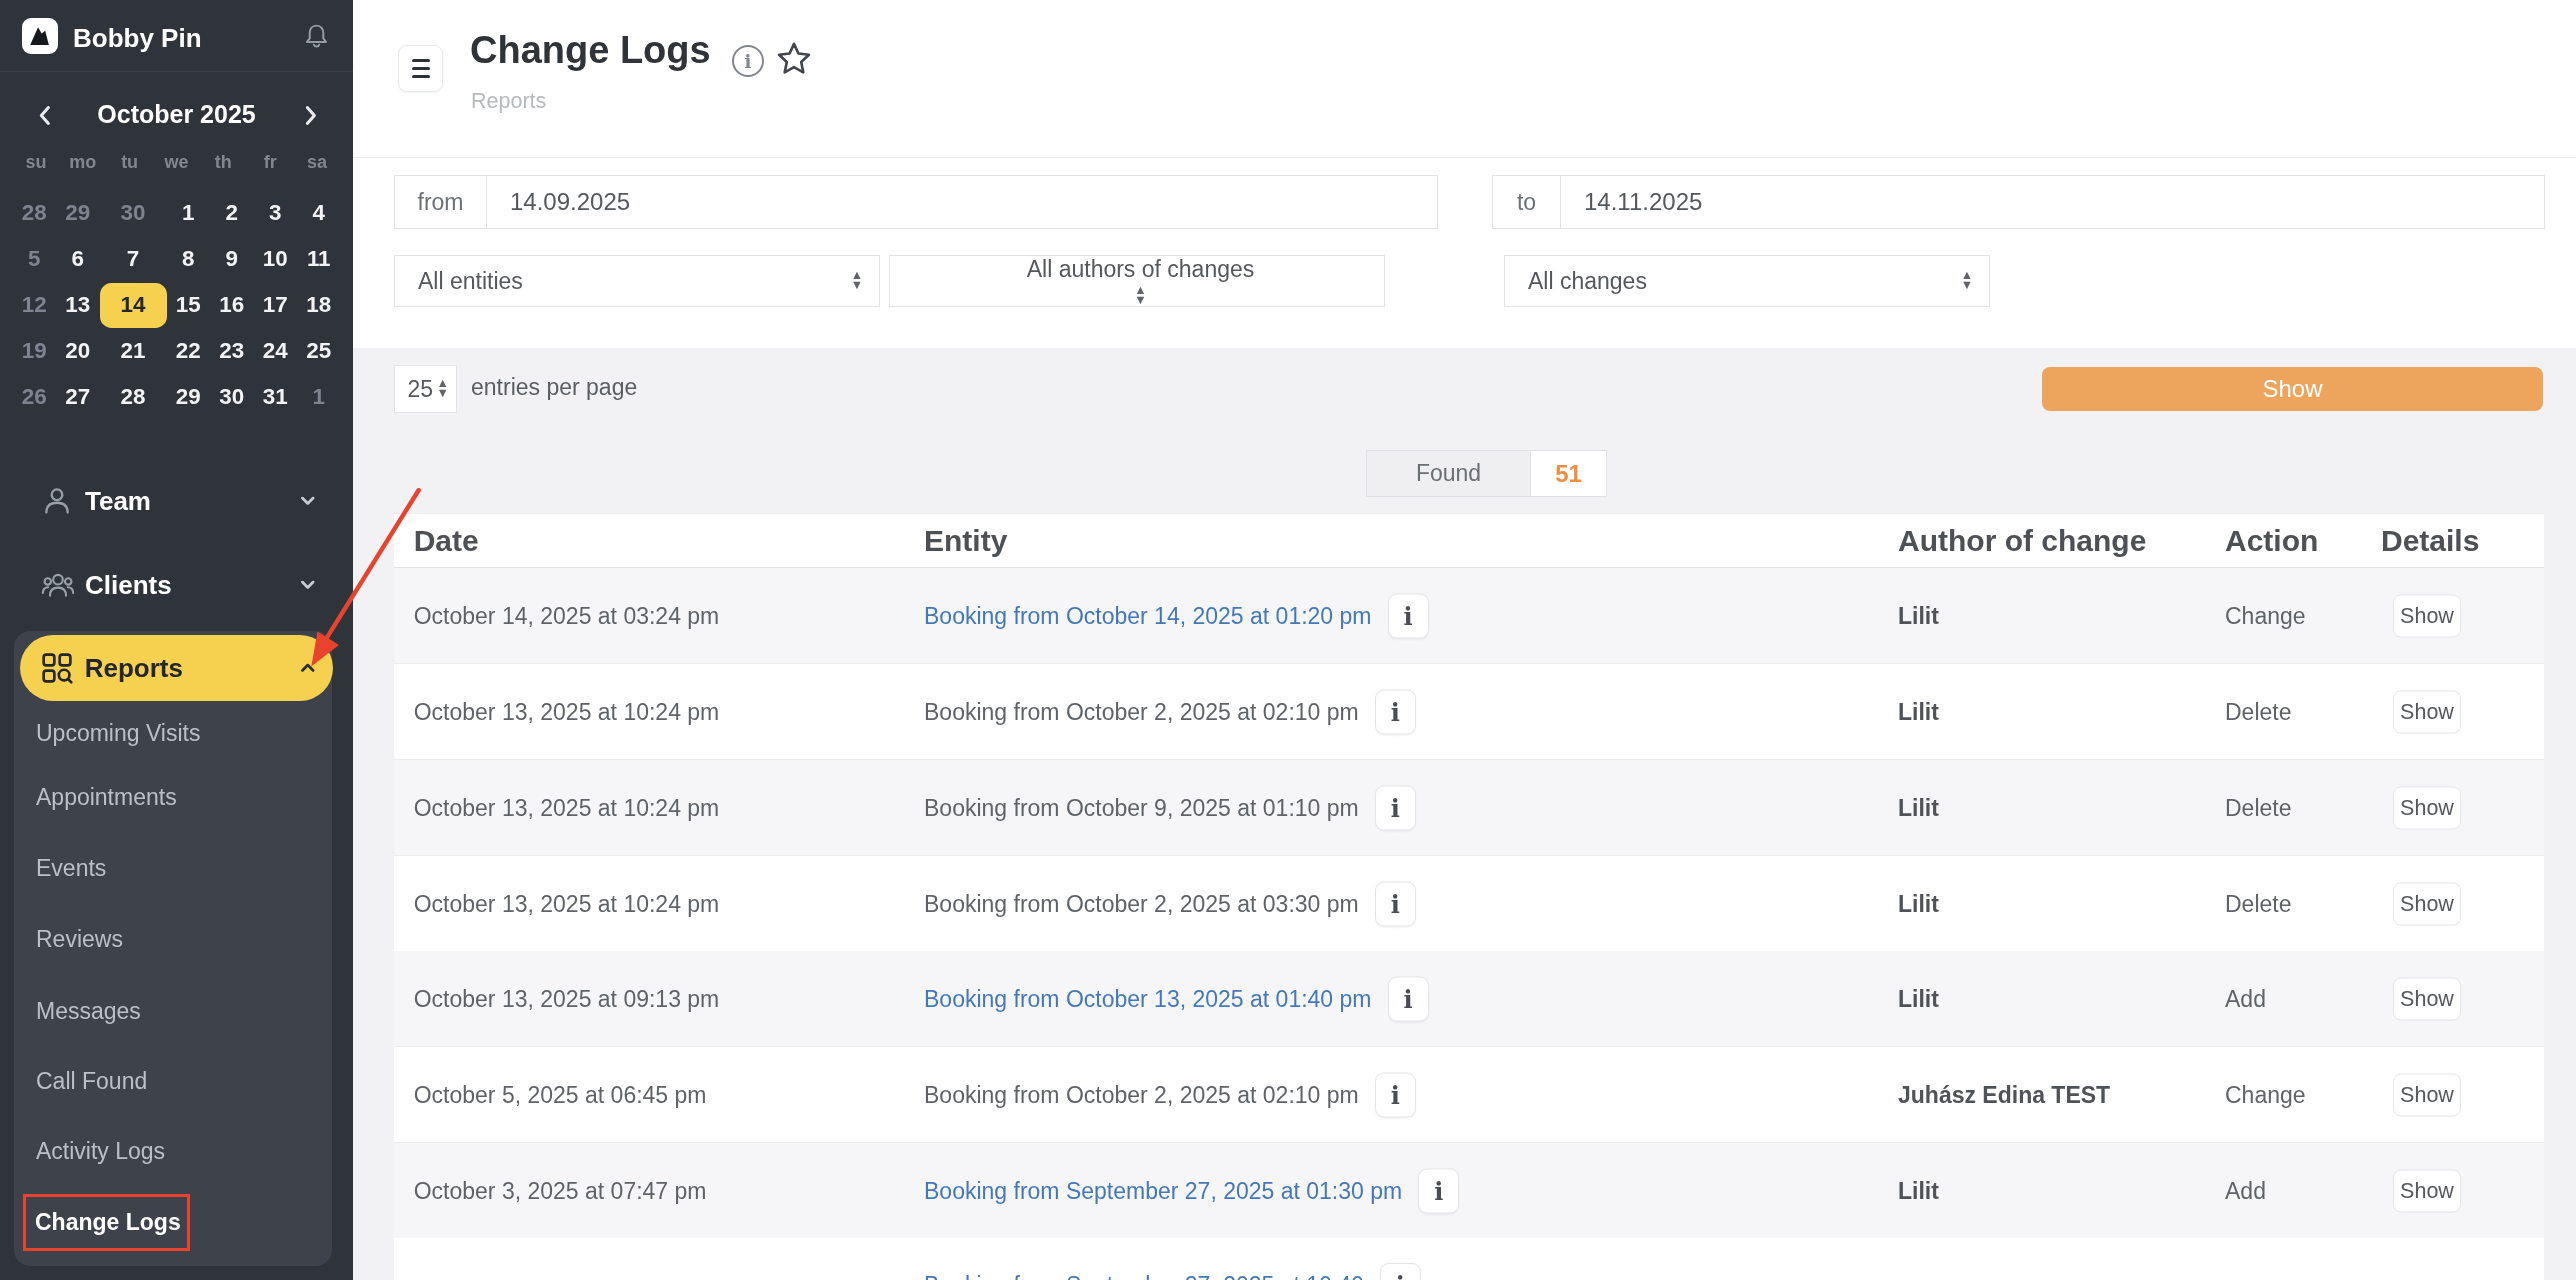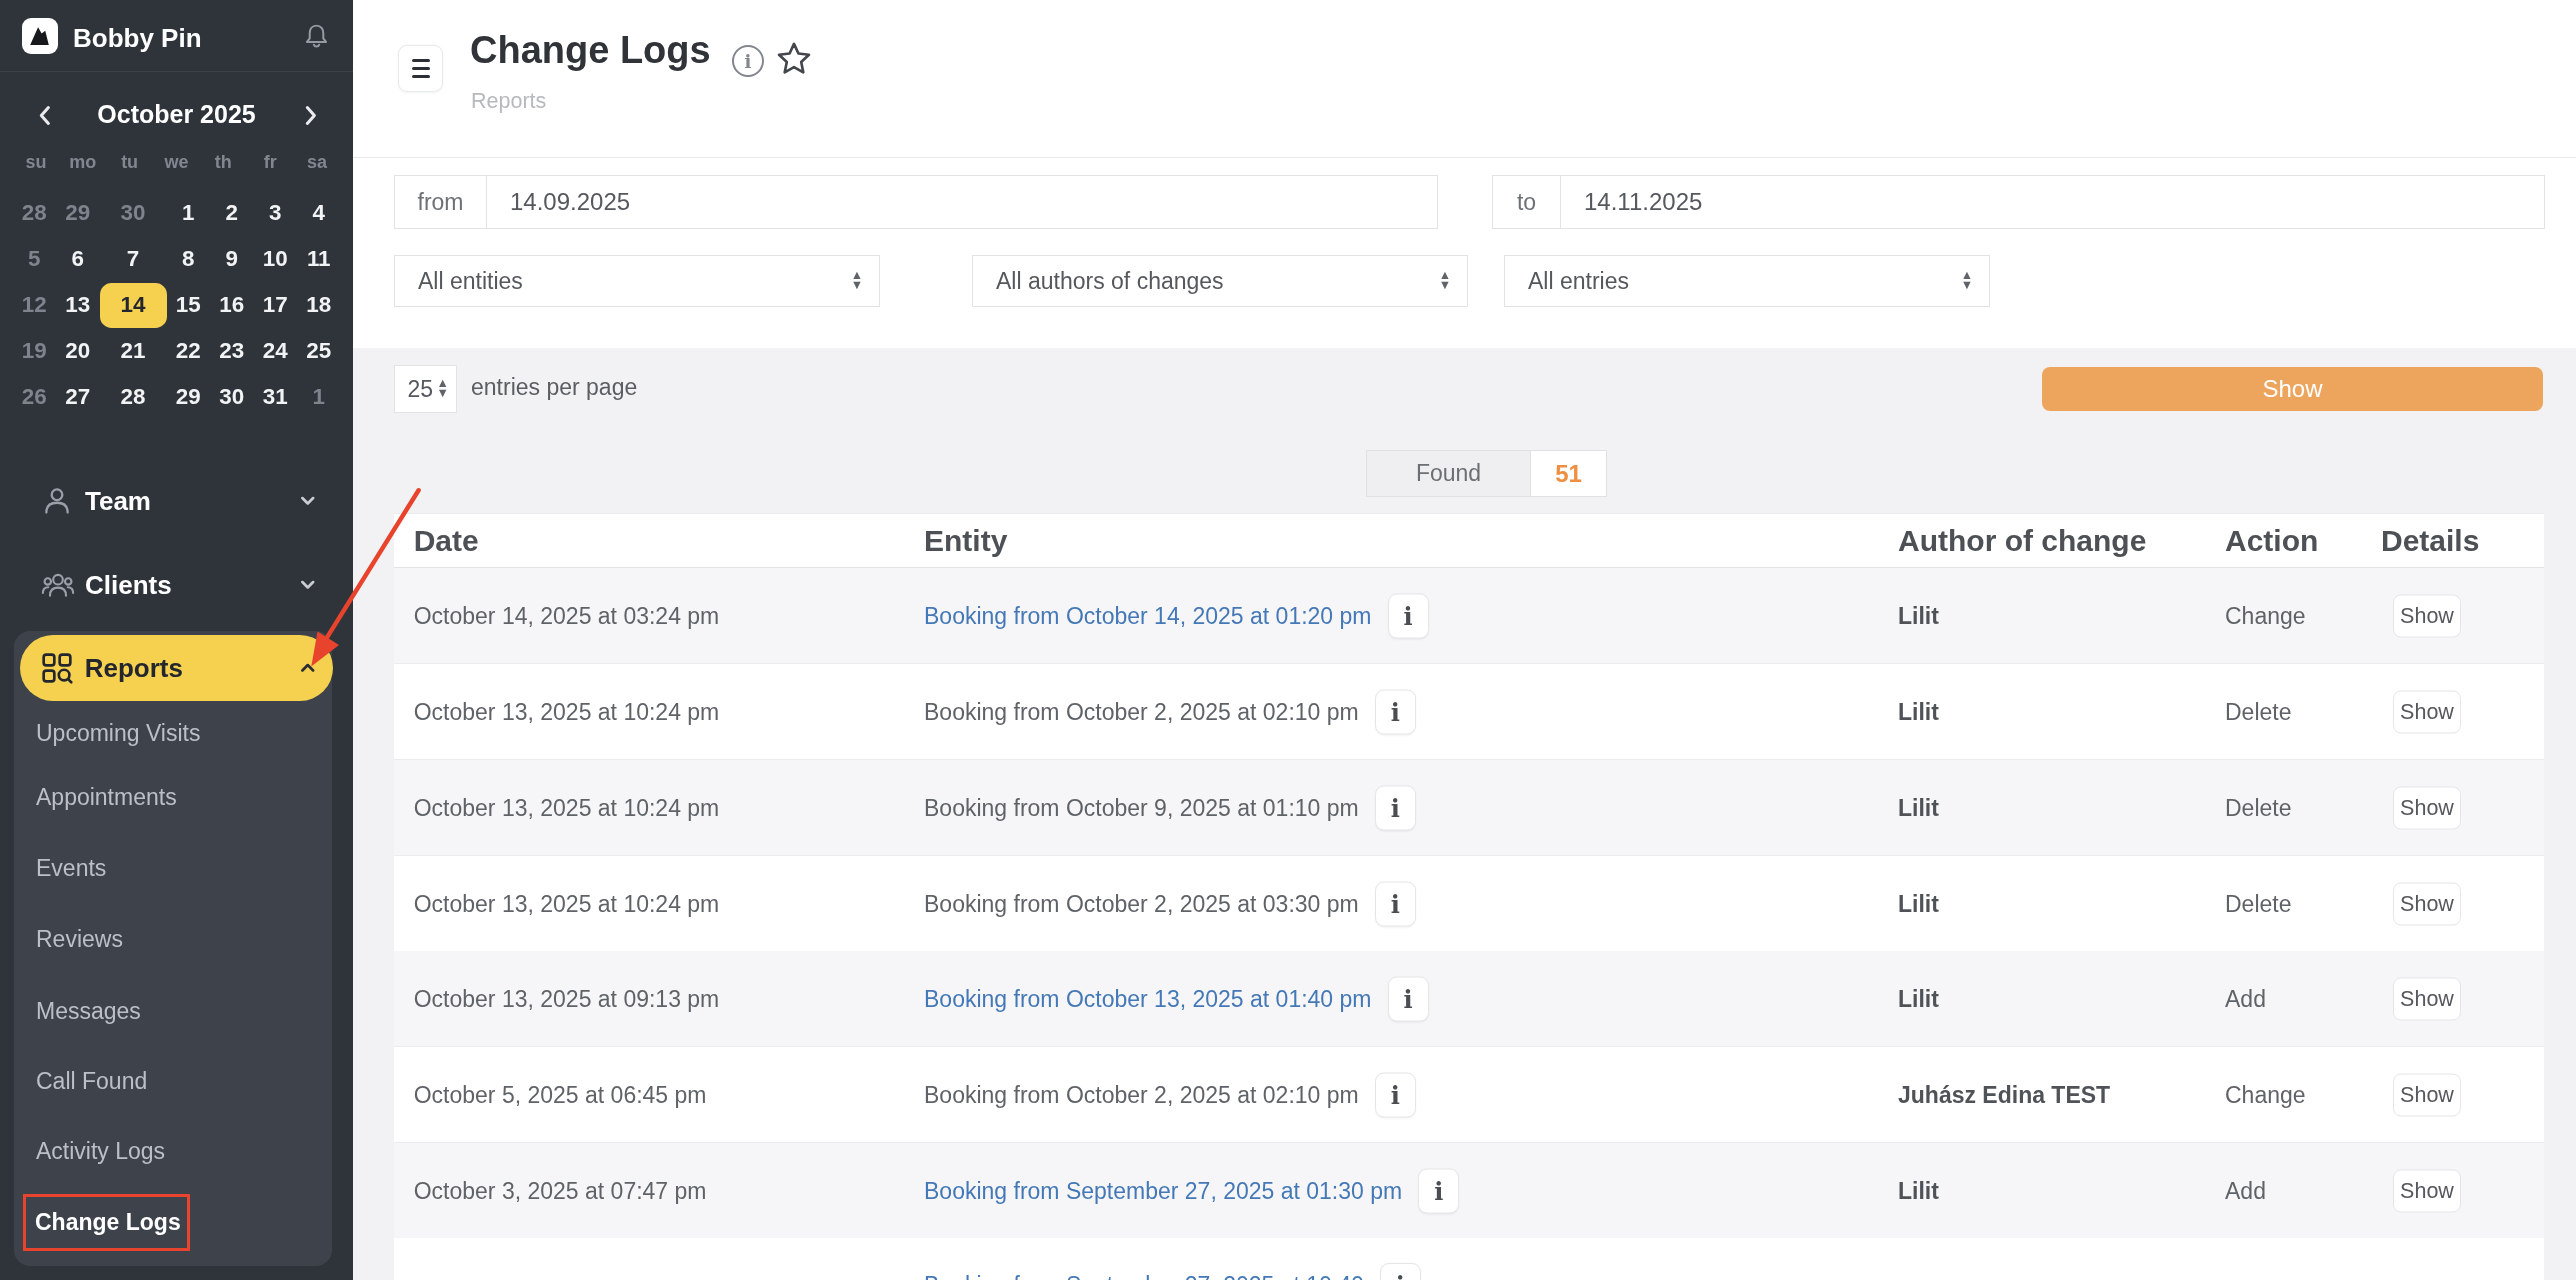--- a/index.html
+++ b/index.html
@@ -248,29 +248,29 @@
     <input style="width: 984px;" value="14.11.2025">
   </div>
 
   <div class="selbox" style="left:394px;width:486px;">
     <span>All entities</span>
     <span class="sarr">
         <b>▲</b>
         <b>▼</b>
       </span>
   </div>
-  <div class="selbox" style="left:972px;width:496px;">
+  <div class="selbox" style="left:889px;width:496px;flex-direction:column;">
     <span>All authors of changes</span>
     <span class="sarr">
         <b>▲</b>
         <b>▼</b>
       </span>
   </div>
   <div class="selbox" style="left:1504px;width:486px;">
-    <span>All entries</span>
+    <span>All changes</span>
     <span class="sarr">
         <b>▲</b>
         <b>▼</b>
       </span>
   </div>
 
   <div class="ppbox">
     <span>25</span>
     <span class="sarr">
         <b>▲</b>

